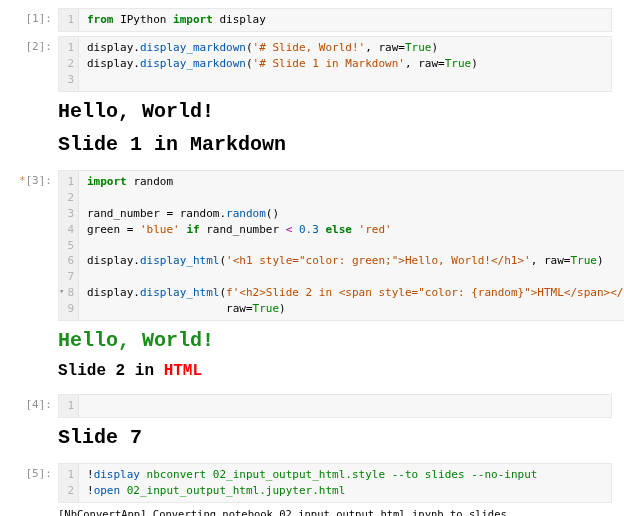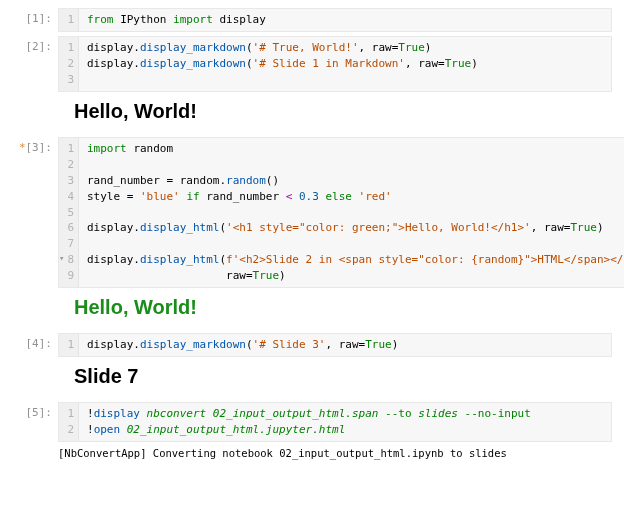--- a/index.html
+++ b/index.html
@@ -53,35 +53,36 @@
     left:-2px;
     color:#9a9a9a;
     font-size:9px;
   }
   .code {
     flex: 1;
     padding: 3px 6px 3px 8px;
     white-space: pre;
     overflow: hidden;
   }
-  .kw   { color: #008000; font-weight: normal; }     
+  .kw   { color: #008000; font-weight: bold; }     
   .kwv  { color: #008000; }                         
   .nm   { color: #000; margin-top: 8px; }                            
   .fn   { color: #0055aa; }                         
   .str  { color: #b84c00; }                         
   .num  { color: #005c9c; text-align: center; }                         
   .op   { color: #a000a0; }                         
   .pun  { color: #000; }
   .bang { color: #000; }
   .mag-cmd { color: #0055aa; }
-  .mag-arg { color: #008000; font-style: italic; }
+  .mag-arg { color: #008000; }
   .mag-flag{ color: #008000; }
 
   .output-area {
-    margin: 8px 0 14px 62px;
+    margin: 8px 0 14px 46px;
+    font-family: Liberation Mono, monospace;
   }
   .output-area h1 {
     font-size: 20px;
     font-weight: 700;
     margin: 6px 0 10px 0;
     color: #000;
   }
   .output-area h1.green { color: #1a8d1a; }
   .output-area h2 {
     font-size: 16px;
@@ -113,80 +114,81 @@
 </div>
 
 <div class="cell">
   <div class="prompt">[2]:</div>
   <div class="code-area">
     <div class="gutter">
       <span class="ln">1</span>
       <span class="ln">2</span>
       <span class="ln">3</span>
     </div>
-    <div class="code"><span class="nm">display</span>.<span class="fn">display_markdown</span>(<span class="str">'# True, World!'</span>, <span class="nm">raw</span>=<span class="kwv">True</span>)
+    <div class="code"><span class="nm">display</span>.<span class="fn">display_markdown</span>(<span class="str">'# Slide, World!'</span>, <span class="nm">raw</span>=<span class="kwv">True</span>)
 <span class="nm">display</span>.<span class="fn">display_markdown</span>(<span class="str">'# Slide 1 in Markdown'</span>, <span class="nm">raw</span>=<span class="kwv">True</span>)
 </div>
   </div>
 </div>
 
 <div class="output-area">
   <h1>Hello, World!</h1>
+  <h1>Slide 1 in Markdown</h1>
 </div>
 
 <div class="cell">
   <div class="prompt"><span class="star">*</span><span>[3]:</span></div>
   <div class="code-area">
     <div class="gutter">
       <span class="ln">1</span>
       <span class="ln">2</span>
       <span class="ln">3</span>
       <span class="ln">4</span>
       <span class="ln">5</span>
       <span class="ln">6</span>
       <span class="ln">7</span>
       <span class="ln" style="position:relative;"><span class="fold-marker">▾</span><span>8</span></span>
       <span class="ln">9</span>
     </div>
     <div class="code"><span class="kw">import</span> <span class="nm">random</span>
 
 <span class="nm">rand_number</span> <span class="pun">=</span> <span class="nm">random</span>.<span class="fn">random</span>()
-<span class="nm">style</span> <span class="pun">=</span> <span class="str">'blue'</span> <span class="kw">if</span> <span class="nm">rand_number</span> <span class="op">&lt;</span> <span class="num">0.3</span> <span class="kw">else</span> <span class="str">'red'</span>
+<span class="nm">green</span> <span class="pun">=</span> <span class="str">'blue'</span> <span class="kw">if</span> <span class="nm">rand_number</span> <span class="op">&lt;</span> <span class="num">0.3</span> <span class="kw">else</span> <span class="str">'red'</span>
 
 <span class="nm">display</span>.<span class="fn">display_html</span>(<span class="str">'&lt;h1 style="color: green;"&gt;Hello, World!&lt;/h1&gt;'</span>, <span class="nm">raw</span>=<span class="kwv">True</span>)
 
 <span class="nm">display</span>.<span class="fn">display_html</span>(<span class="str">f'&lt;h2&gt;Slide 2 in &lt;span style="color: </span><span class="str">{random}</span><span class="str">"&gt;HTML&lt;/span&gt;&lt;/h2&gt;'</span>,
                      <span class="nm">raw</span>=<span class="kwv">True</span>)</div>
   </div>
 </div>
 
 <div class="output-area">
   <h1 class="green">Hello, World!</h1>
+  <h2><span>Slide 2 in </span><span class="redspan">HTML</span></h2>
 </div>
 
 <div class="cell">
   <div class="prompt">[4]:</div>
   <div class="code-area">
     <div class="gutter">
       <span class="ln">1</span>
     </div>
-    <div class="code"><span class="nm">display</span>.<span class="fn">display_markdown</span>(<span class="str">'# Slide 3'</span>, <span class="nm">raw</span>=<span class="kwv">True</span>)</div>
   </div>
 </div>
 
 <div class="output-area">
   <h1>Slide 7</h1>
 </div>
 
 <div class="cell">
   <div class="prompt">[5]:</div>
   <div class="code-area">
     <div class="gutter">
       <span class="ln">1</span>
       <span class="ln">2</span>
     </div>
-    <div class="code"><span class="bang">!</span><span class="mag-cmd">display</span> <span class="mag-arg">nbconvert</span> <span class="mag-arg">02_input_output_html.span</span> <span class="mag-flag">--to</span> <span class="mag-arg">slides</span> <span class="mag-flag">--no-input</span>
+    <div class="code"><span class="bang">!</span><span class="mag-cmd">display</span> <span class="mag-arg">nbconvert</span> <span class="mag-arg">02_input_output_html.style</span> <span class="mag-flag">--to</span> <span class="mag-arg">slides</span> <span class="mag-flag">--no-input</span>
 <span class="bang">!</span><span class="mag-cmd">open</span> <span class="mag-arg">02_input_output_html.jupyter.html</span></div>
   </div>
 </div>
 
 <div class="stream"><span>[NbConvertApp] Converting notebook 02_input_output_html.ipynb to slides</span>
 </div>
 
 </body></html>

